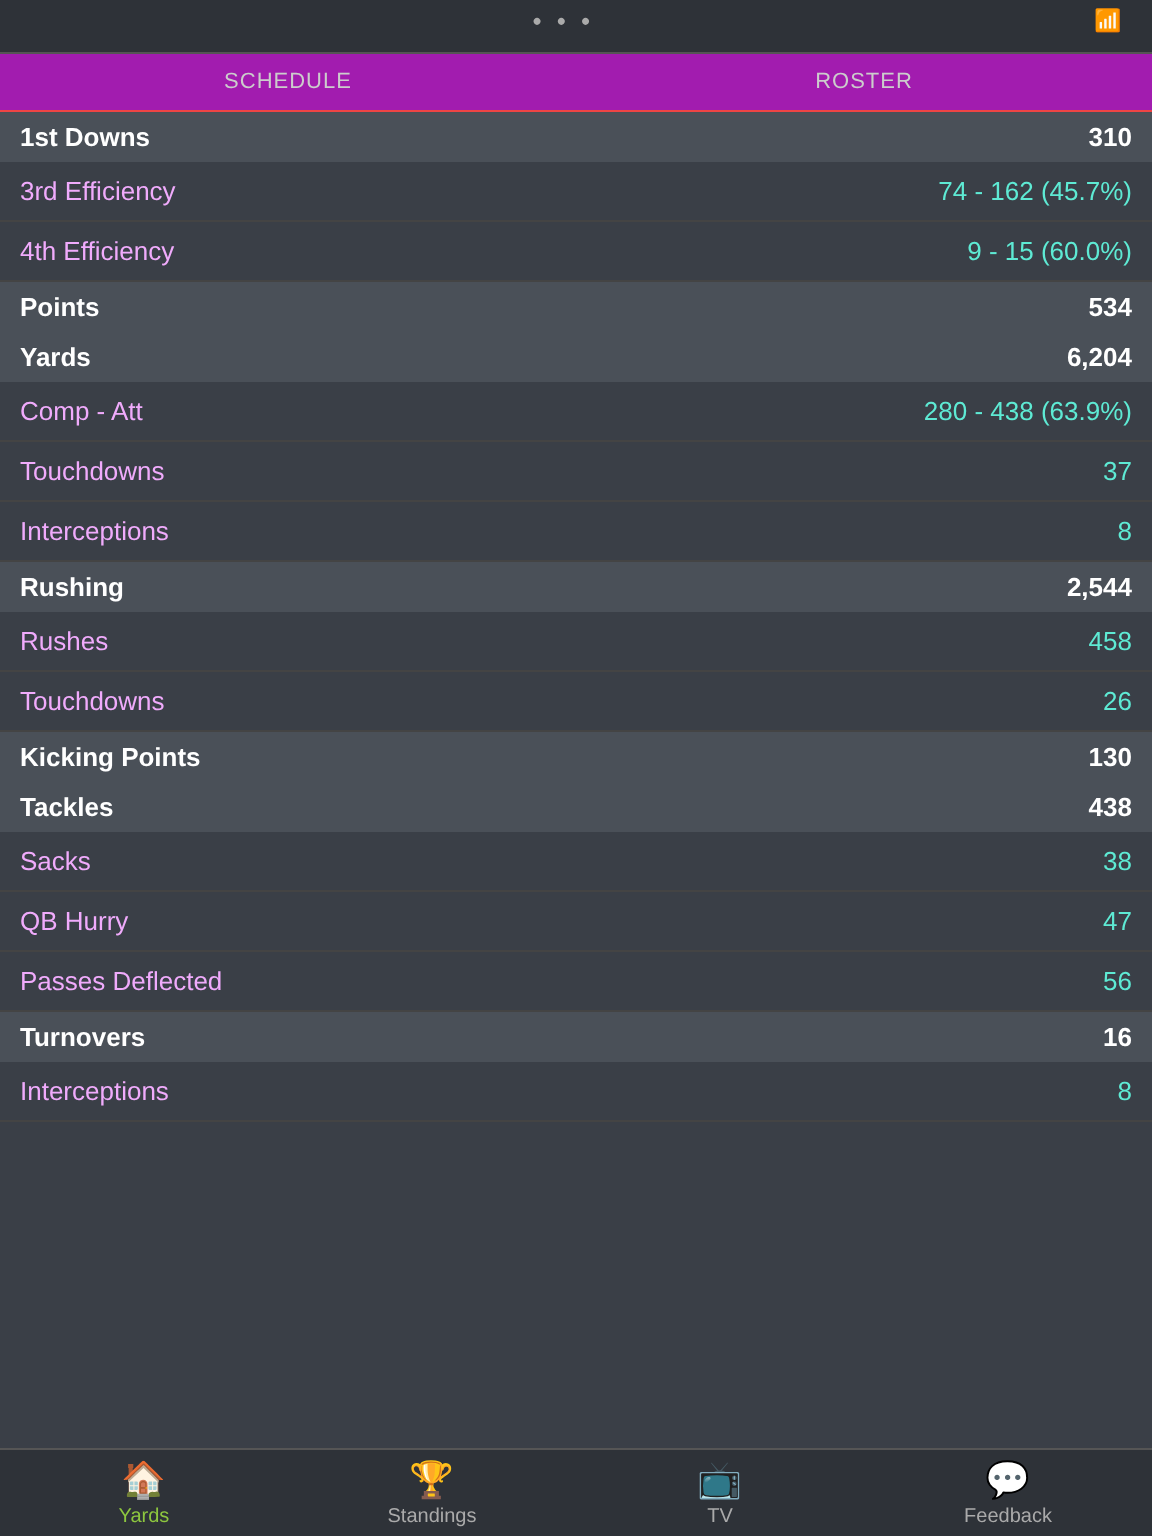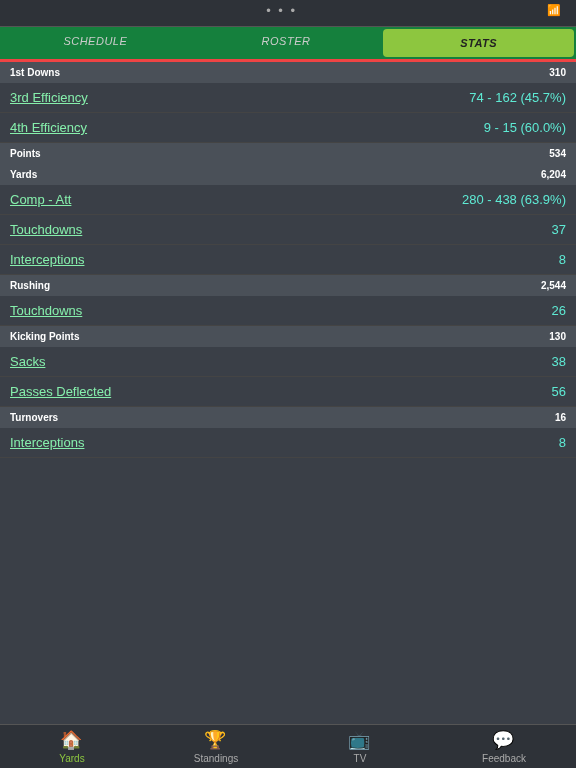--- a/index.html
+++ b/index.html
@@ -42,25 +42,24 @@
       color: #C0392B;
       font-size: 28px;
       font-style: italic;
       font-weight: bold;
       font-family: Georgia, serif;
       line-height: 1.1;
     }
 
     
     .nav-tabs {
-      background: #15803d;
+      background: #a21caf;
       display: flex;
       border-top: 1px solid #555;
-      border-bottom: 3px solid #ef4444;
-      font-style: italic;
+      border-bottom: 1px solid #ef4444;
     }
     .nav-tab {
       flex: 1;
       text-align: center;
       padding: 8px 0;
       font-size: 11px;
       color: #ccc;
       cursor: pointer;
       letter-spacing: 0.5px;
     }
@@ -79,36 +78,36 @@
     }
 
     
     .section-header {
       background: #4a5058;
       display: flex;
       justify-content: space-between;
       align-items: center;
       padding: 5px 10px;
       color: #fff;
-      font-size: 10px;
+      font-size: 13px;
       font-weight: 600;
     }
 
     
     .stat-row {
       background: #3a3f47;
       display: flex;
       justify-content: space-between;
       align-items: center;
       padding: 7px 10px;
       border-bottom: 1px solid #444;
       font-size: 13px;
       color: #ddd;
     }
-    .stat-row .label { color: #86efac; text-decoration: underline; }
+    .stat-row .label { color: #f0abfc; }
     .stat-row .value { color: #5eead4; }
 
     
     .bottom-nav {
       position: absolute;
       bottom: 0;
       width: 576px;
       height: 44px;
       background: #2e3238;
       border-top: 1px solid #555;
@@ -151,21 +150,20 @@
 </div>
 
 <div class="header">
   <div class="title"></div>
   <div class="logo"></div>
 </div>
 
 <div class="nav-tabs">
   <div class="nav-tab">SCHEDULE</div>
   <div class="nav-tab">ROSTER</div>
-  <div class="nav-tab active">STATS</div>
 </div>
 
 <div class="content" id="stats-content">
 <div class="section-header">
     <span>1st Downs</span>
     <span>310</span>
   </div>
     <div class="stat-row">
       <span class="label">3rd Efficiency</span>
       <span class="value">74 - 162 (45.7%)</span>
@@ -192,30 +190,42 @@
     </div>
     <div class="stat-row">
       <span class="label">Interceptions</span>
       <span class="value">8</span>
     </div>
     <div class="section-header">
     <span>Rushing</span>
     <span>2,544</span>
   </div>
     <div class="stat-row">
+      <span class="label">Rushes</span>
+      <span class="value">458</span>
+    </div>
+    <div class="stat-row">
       <span class="label">Touchdowns</span>
       <span class="value">26</span>
     </div>
     <div class="section-header">
     <span>Kicking Points</span>
     <span>130</span>
   </div>
+    <div class="section-header">
+    <span>Tackles</span>
+    <span>438</span>
+  </div>
     <div class="stat-row">
       <span class="label">Sacks</span>
       <span class="value">38</span>
+    </div>
+    <div class="stat-row">
+      <span class="label">QB Hurry</span>
+      <span class="value">47</span>
     </div>
     <div class="stat-row">
       <span class="label">Passes Deflected</span>
       <span class="value">56</span>
     </div>
     <div class="section-header">
     <span>Turnovers</span>
     <span>16</span>
   </div>
     <div class="stat-row">

